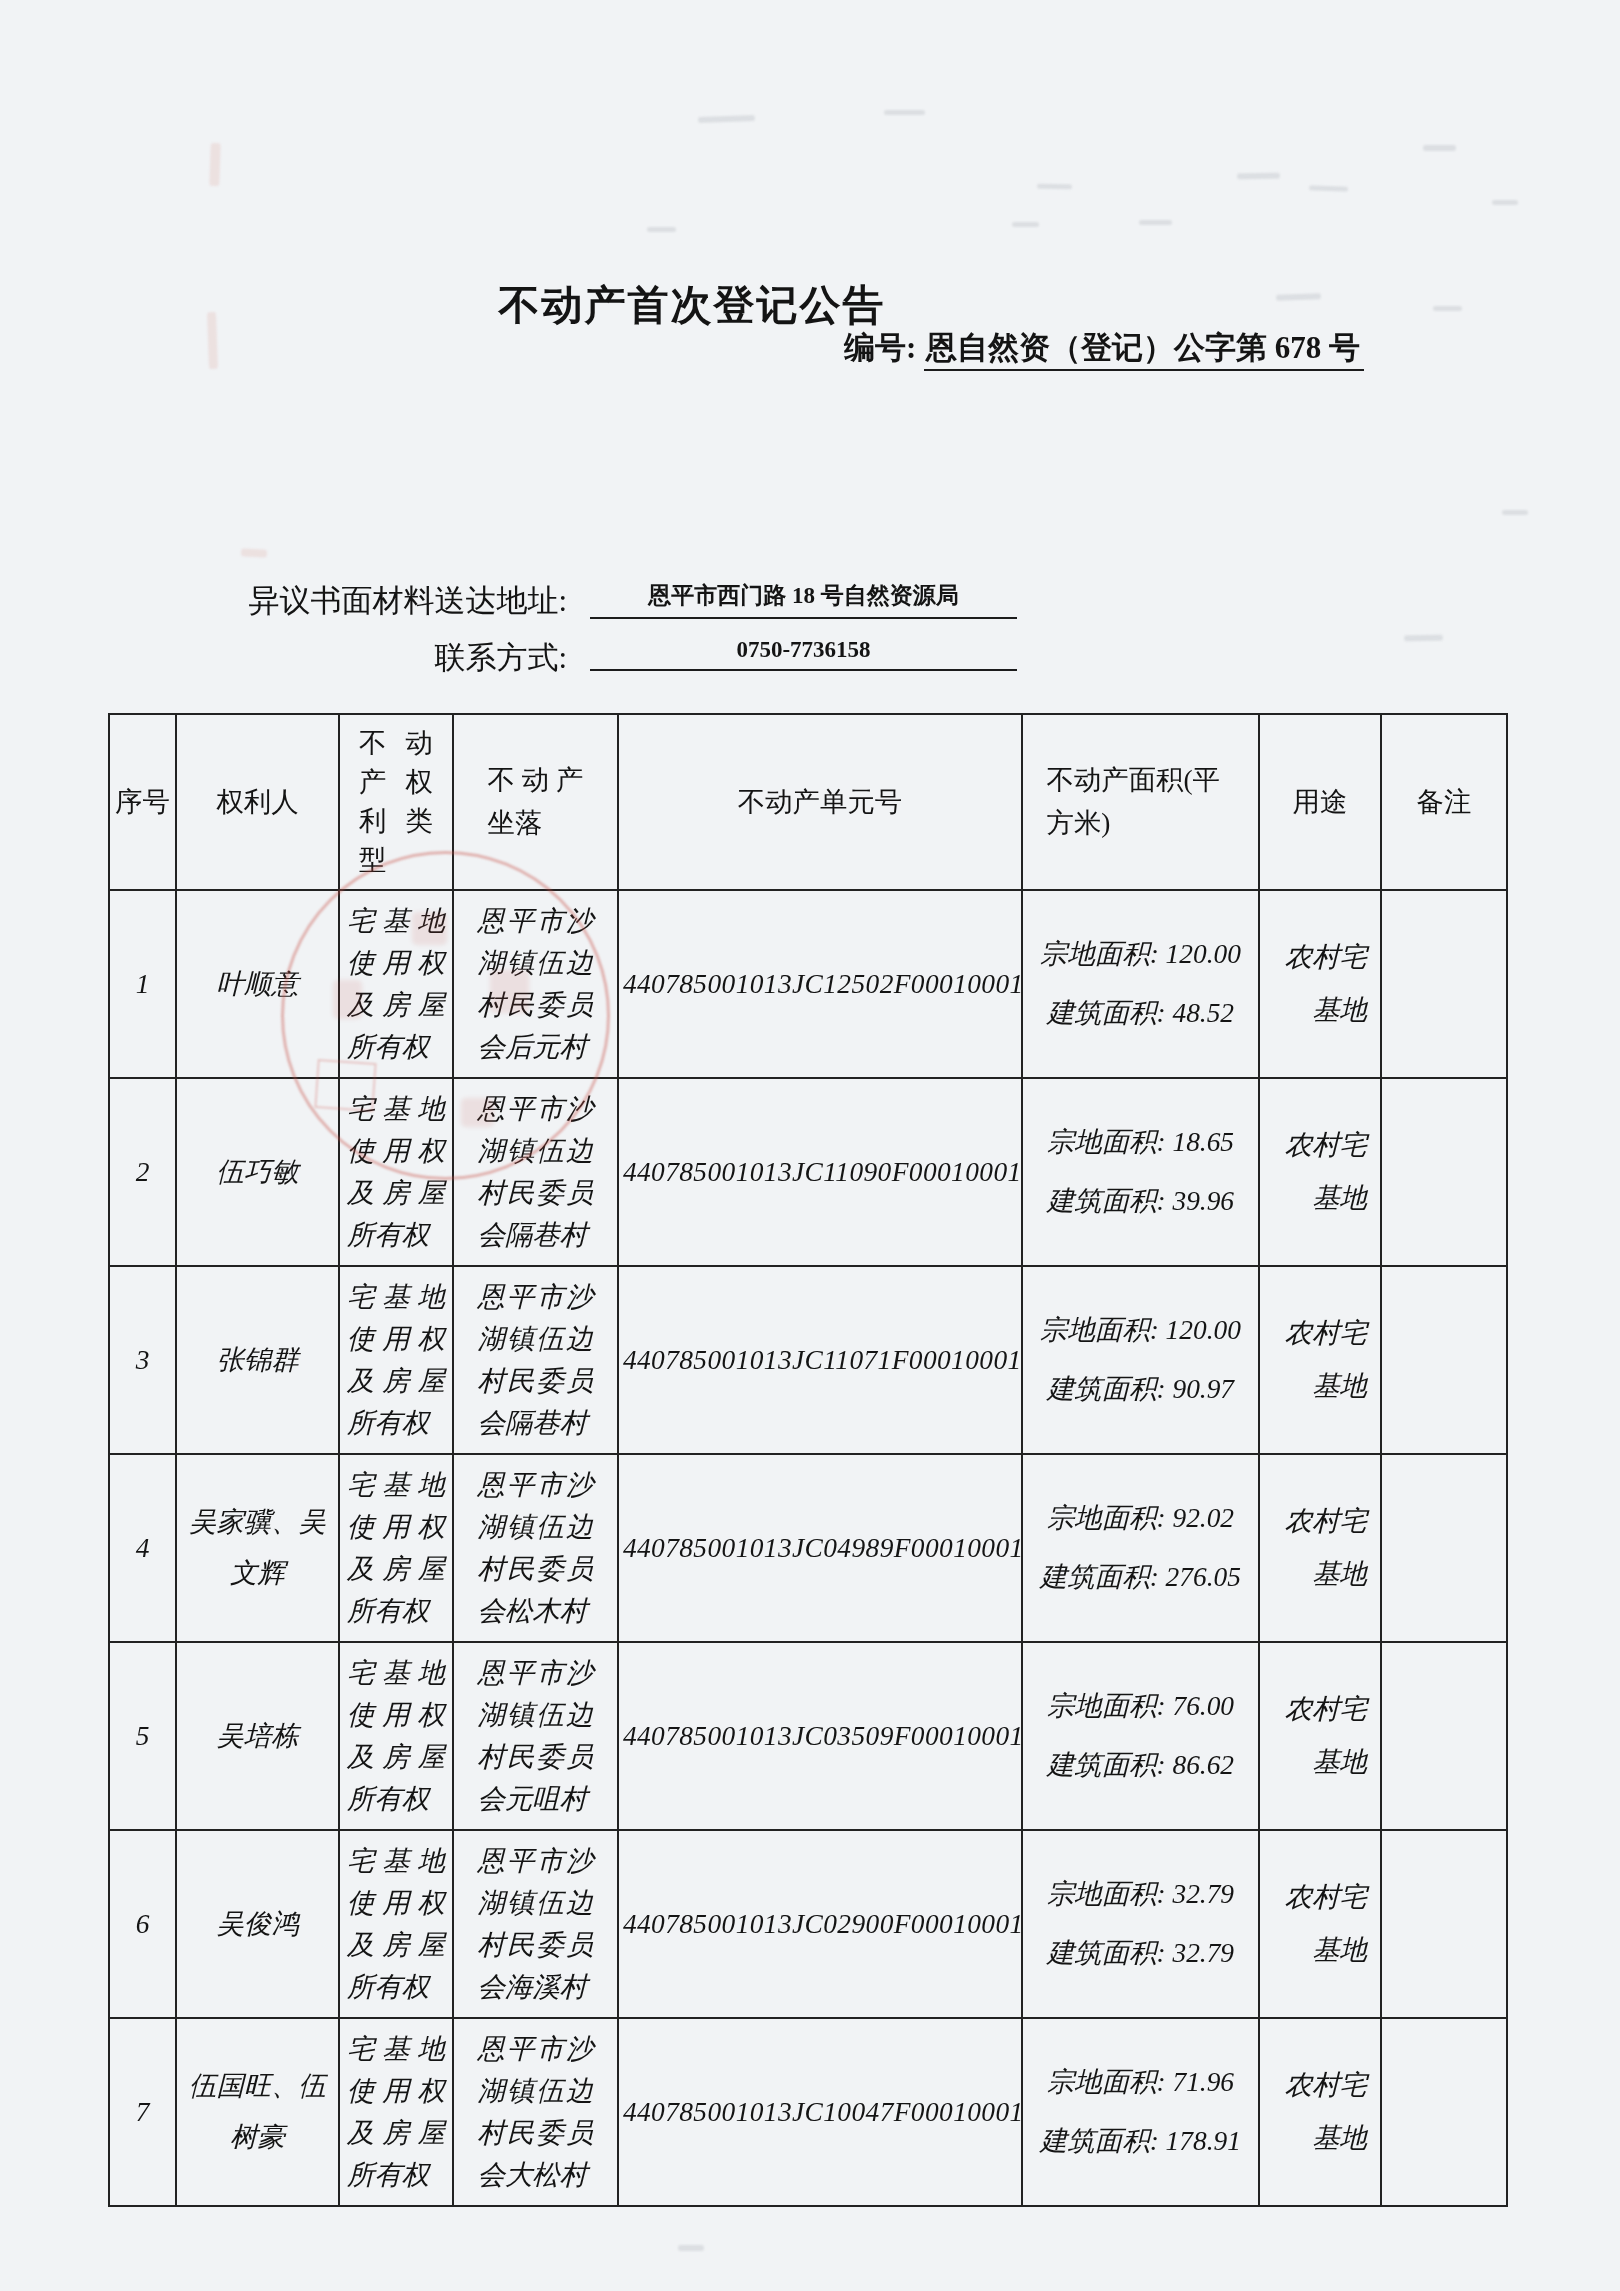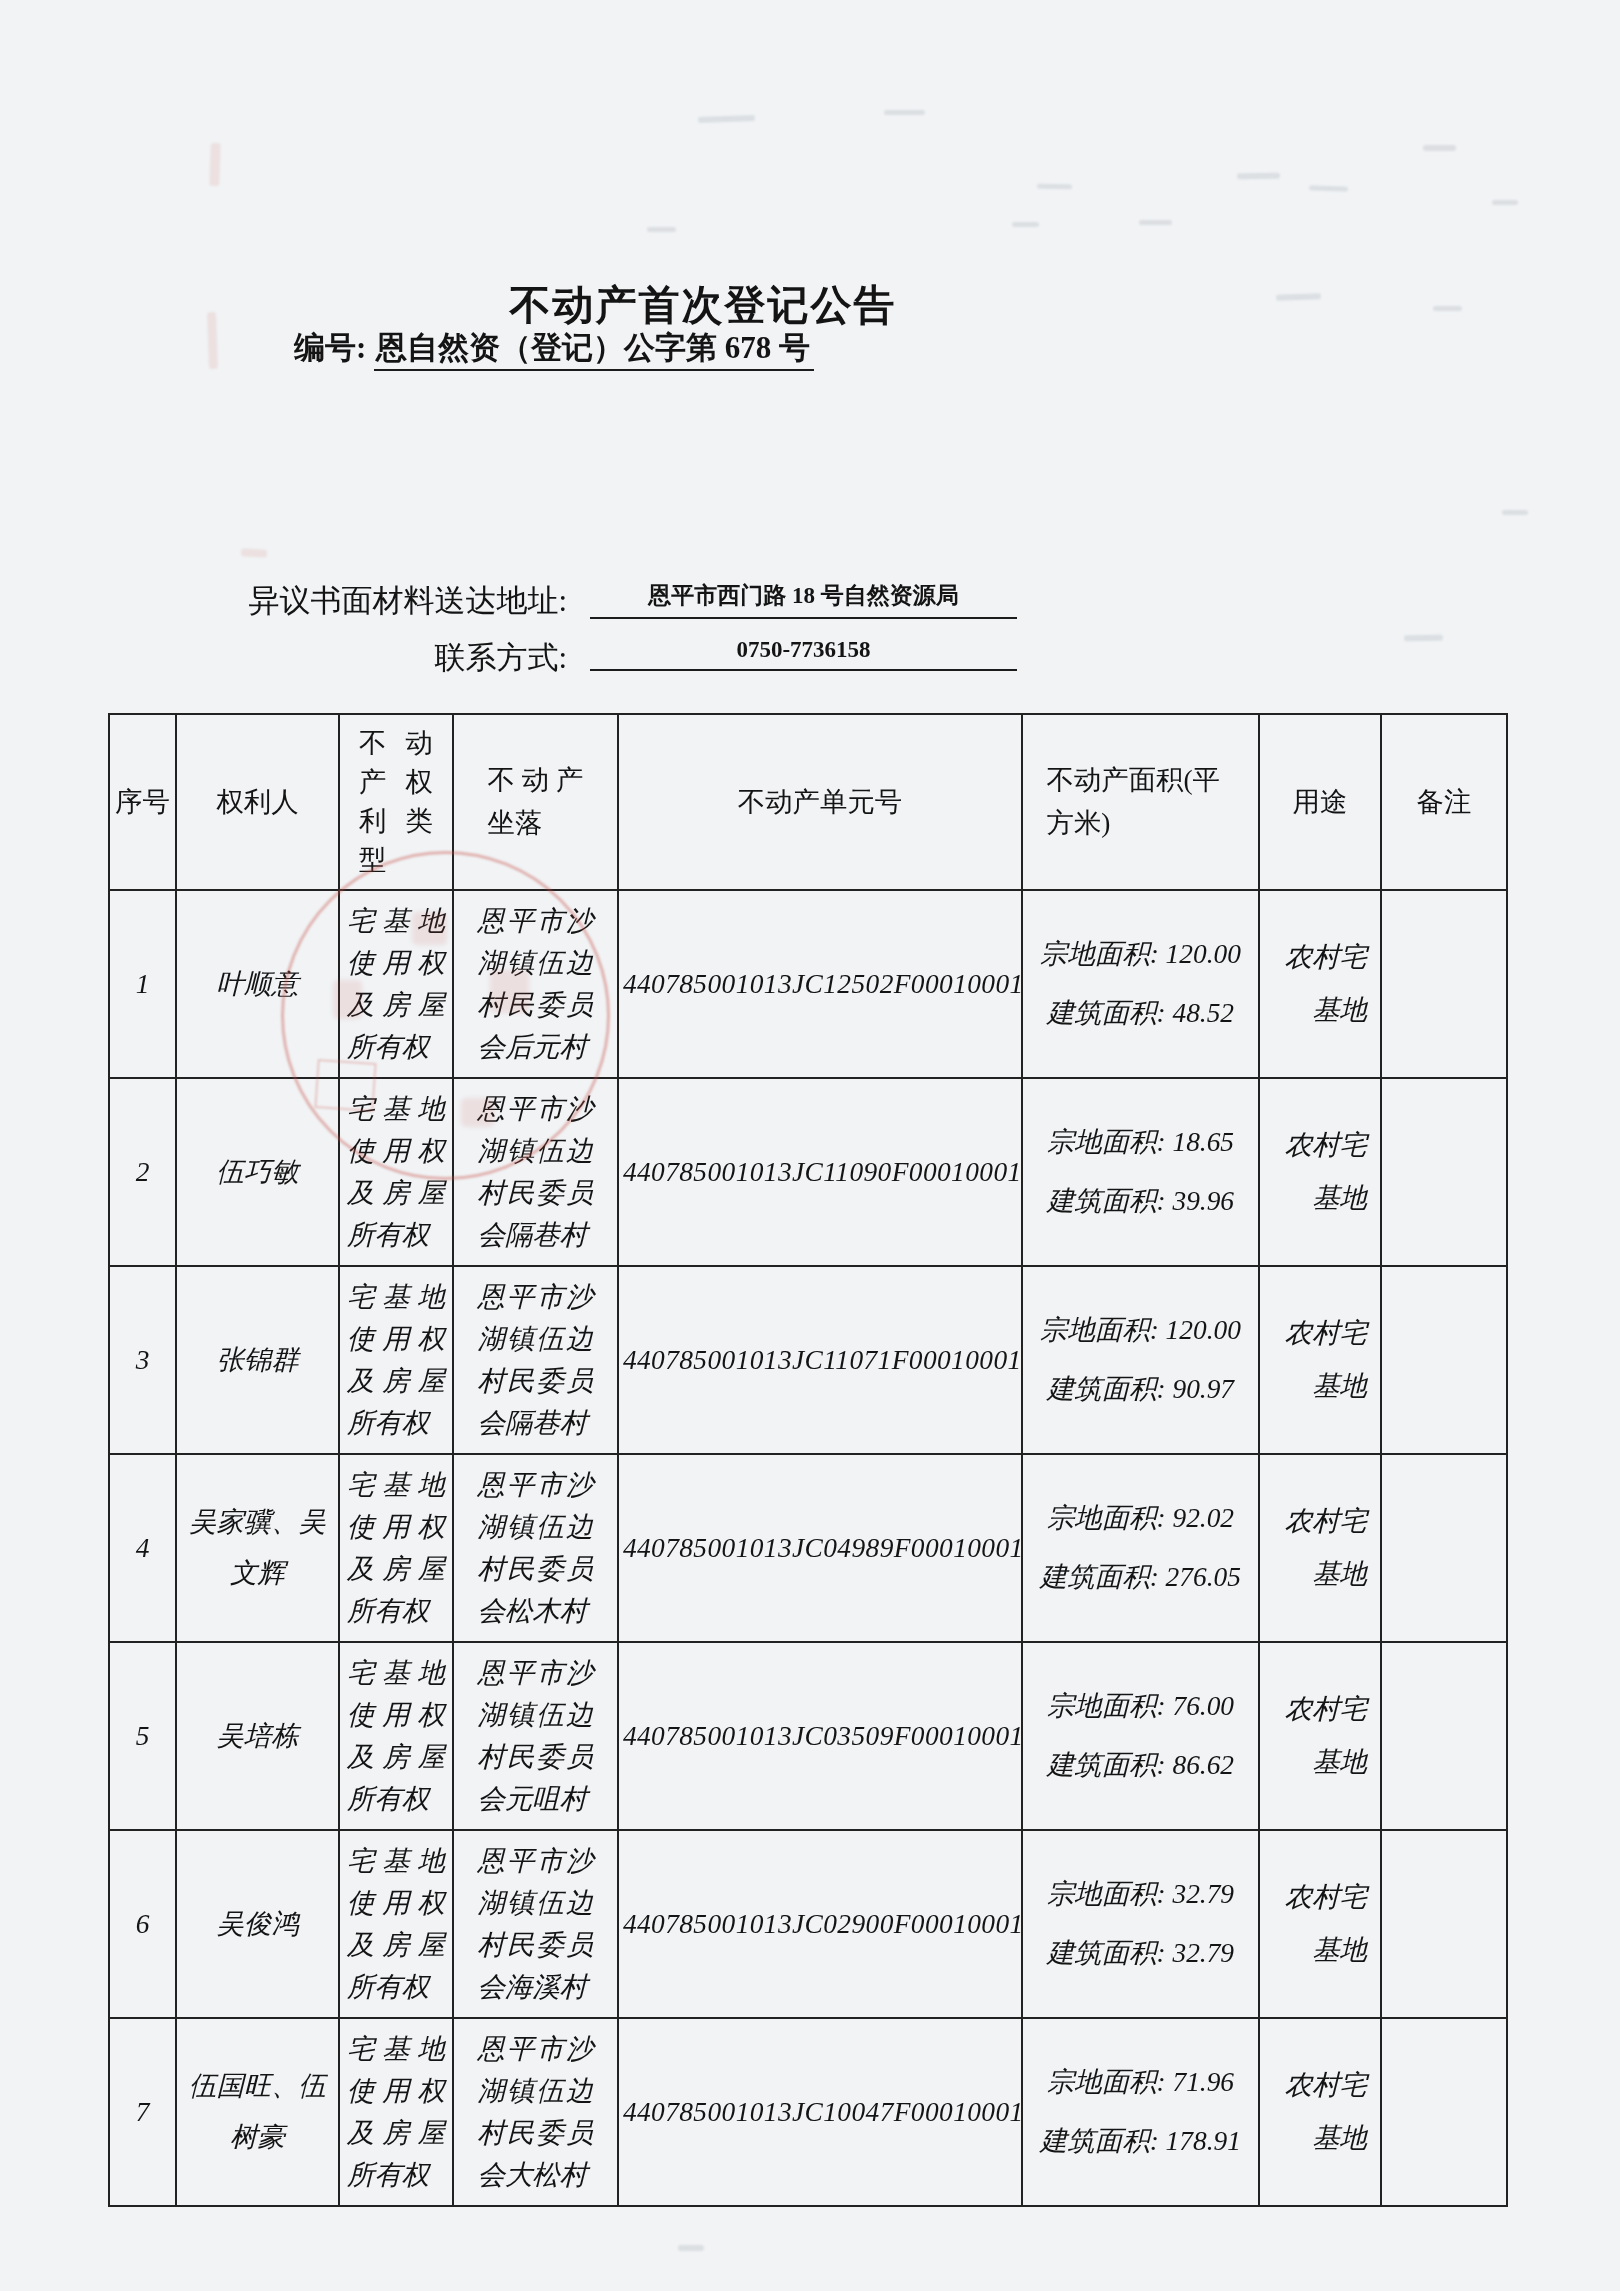--- a/index.html
+++ b/index.html
@@ -7,25 +7,25 @@
     width:1620px;height:2292px;position:relative;overflow:hidden;
     background:#e9ecee;
     font-family:"Liberation Serif","DejaVu Serif",serif;
     color:#141414;
   }
   .page{position:absolute;inset:0;background:#f1f3f5;}
 
   
   .doc-title{
     position:absolute;top:251px;left:0;width:1384px;
-    text-align:center;font-size:41px;font-weight:bold;letter-spacing:2px;padding-left:11px;
+    text-align:center;font-size:41px;font-weight:bold;letter-spacing:2px;
   }
   .doc-number{
     position:absolute;top:327px;left:294px;width:1070px;
-    font-size:31px;font-weight:bold;white-space:nowrap;
+    text-align:right;font-size:31px;font-weight:bold;white-space:nowrap;
   }
   .doc-number .val{
     border-bottom:2.9px solid #1c1c1c;padding:0 3.9px 3.9px 2px;
   }
   .doc-body{
     position:absolute;top:374px;left:232px;width:1139px;
     font-size:32px;line-height:46px;text-align:justify;
   }
   .addr-label{
     position:absolute;left:0;width:567px;text-align:right;

